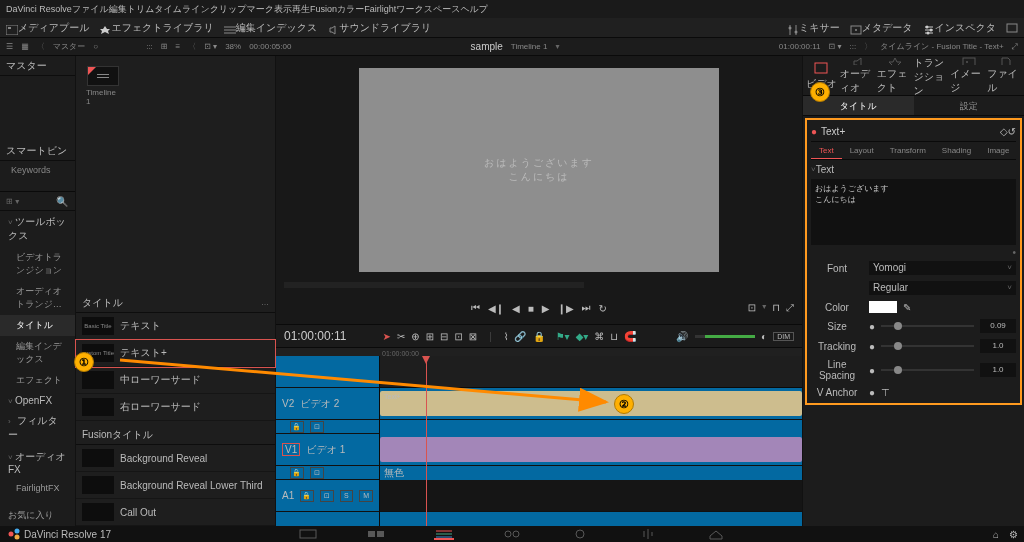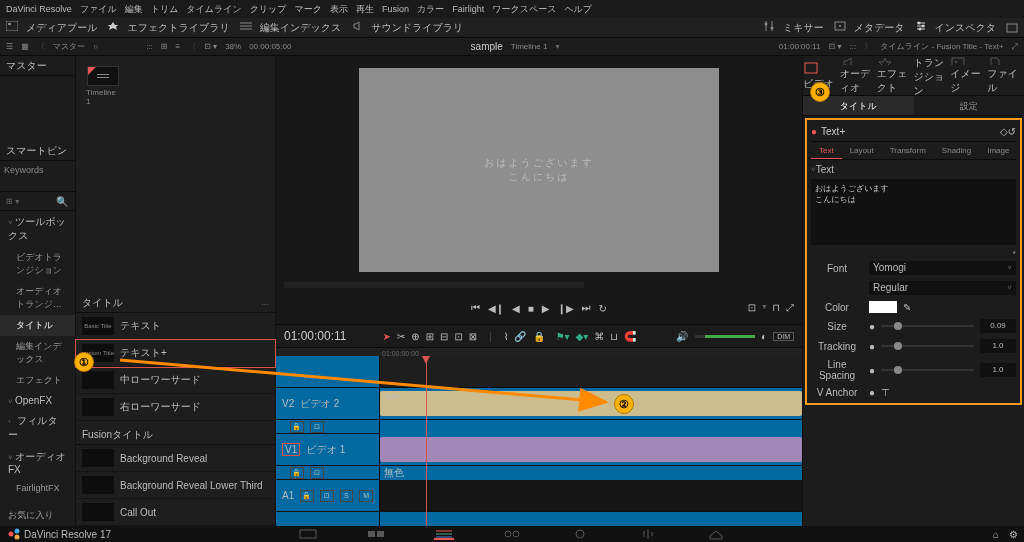--- a/index.html
+++ b/index.html
@@ -1,25 +1,25 @@
 <!DOCTYPE html>
 <html><head>
 <meta charset="utf-8">
 <style>
 *{margin:0;padding:0;box-sizing:border-box;font-family:"Hiragino Sans","Yu Gothic",sans-serif;font-size:10px;color:#bbb;user-select:none}
 body{background:#1b1b1b;width:1024px;height:542px;overflow:hidden;position:relative}
 .row{display:flex;align-items:center}
 
 
-.menubar{height:18px;background:#1a1a1a;display:flex;align-items:center;padding:0 6px;gap:8px;color:#999}
+.menubar{height:18px;background:#1a1a1a;display:flex;align-items:center;padding:0 6px;color:#999}
 .menubar span{font-size:9px}
 
 
 .toolbar2{height:20px;background:#202020;display:flex;align-items:center;padding:0 6px;gap:10px;border-bottom:1px solid #0a0a0a}
-.tbbtn{display:flex;align-items:flex-start;gap:8px;font-size:9px;color:#aaa}
+.tbbtn{display:flex;align-items:flex-end;gap:0;font-size:9px;color:#aaa}
 .tbbtn.active{color:#fff}
 
 
 .toolbar3{height:18px;background:#1c1c1c;display:flex;align-items:center;padding:0 6px;gap:8px;border-bottom:1px solid #0a0a0a}
 
 
 .main{display:flex;height:470px}
 .leftpanel{width:76px;background:#1c1c1c;border-right:1px solid #111;display:flex;flex-direction:column}
 .effectspanel{width:200px;background:#1e1e1e;border-right:1px solid #111;display:flex;flex-direction:column}
 .centerarea{flex:1;display:flex;flex-direction:column;background:#181818}
@@ -59,21 +59,21 @@
 .ruler{height:32px;background:#1e1e1e;border-bottom:1px solid #0a0a0a;position:relative}
 .playhead{position:absolute;top:0;bottom:0;width:1px;background:#d9534f;left:46px}
 .playhead::before{content:"";position:absolute;top:0;left:-4px;border-left:4px solid transparent;border-right:4px solid transparent;border-top:8px solid #d9534f}
 .trackrow{height:32px;position:relative;border-bottom:1px solid #111}
 .clip{position:absolute;top:3px;bottom:3px;border-radius:2px;font-size:7px;padding:2px 4px;color:#222}
 .clip.orange{background:#cdbd8e;left:0;right:0}
 .clip.purple{background:#a386b8;left:0;right:0}
 
 
 .insptabs{display:flex;height:40px;border-bottom:1px solid #0a0a0a}
-.insptab{flex:1;display:flex;flex-direction:column;align-items:flex-start;justify-content:center;gap:2px;font-size:8px;color:#666}
+.insptab{flex:1;display:flex;flex-direction:column;align-items:center;justify-content:center;gap:2px;font-size:8px;color:#666}
 .insptab.active{color:#e55}
 .insptabicon{width:16px;height:14px}
 .subtabs{display:flex;height:20px;border-bottom:1px solid #0a0a0a}
 .subtab{flex:1;text-align:center;font-size:9px;line-height:20px;color:#999}
 .subtab.active{color:#fff;background:#2a2a2a}
 .inspbody{padding:4px 6px;outline:2px solid #ff9a1f;outline-offset:-2px;margin:2px}
 .insprow{display:flex;align-items:center;gap:6px;padding:3px 0;font-size:8px;color:#999}
 .insprow .lbl{width:52px;text-align:center}
 .slider{flex:1;height:2px;background:#333;position:relative}
 .slider::after{content:"";position:absolute;width:8px;height:8px;background:#888;border-radius:50%;top:-3px;left:14%}
@@ -213,21 +213,21 @@
 <div class="main">
 
   <div class="leftpanel">
     <div class="panelhdr">
         <span>マスター</span>
       </div>
     <div style="flex:1"></div>
     <div class="panelhdr">
         <span>スマートビン</span>
       </div>
-    <div style="padding:4px 4px;font-size:9px;color:#888">Keywords</div>
+    <div style="padding:4px 11px;font-size:9px;color:#888">Keywords</div>
     <div style="height:12px"></div>
 
     <div class="panelhdr" style="border-top:1px solid #0a0a0a"><span class="chev">⊞</span>&nbsp;<span class="chev">▾</span><div class="spacer"></div><span>🔍</span></div>
     <div class="fxcat"><span class="chev">˅ </span><span>ツールボックス</span></div>
     <div class="fxcat" style="padding-left:16px">ビデオトランジション</div>
     <div class="fxcat" style="padding-left:16px">オーディオトランジ…</div>
     <div class="fxcat sel" style="padding-left:16px">タイトル</div>
     <div class="fxcat" style="padding-left:16px">編集インデックス</div>
     <div class="fxcat" style="padding-left:16px">エフェクト</div>
     <div class="fxcat"><span class="chev">˅ </span><span>OpenFX</span></div>

